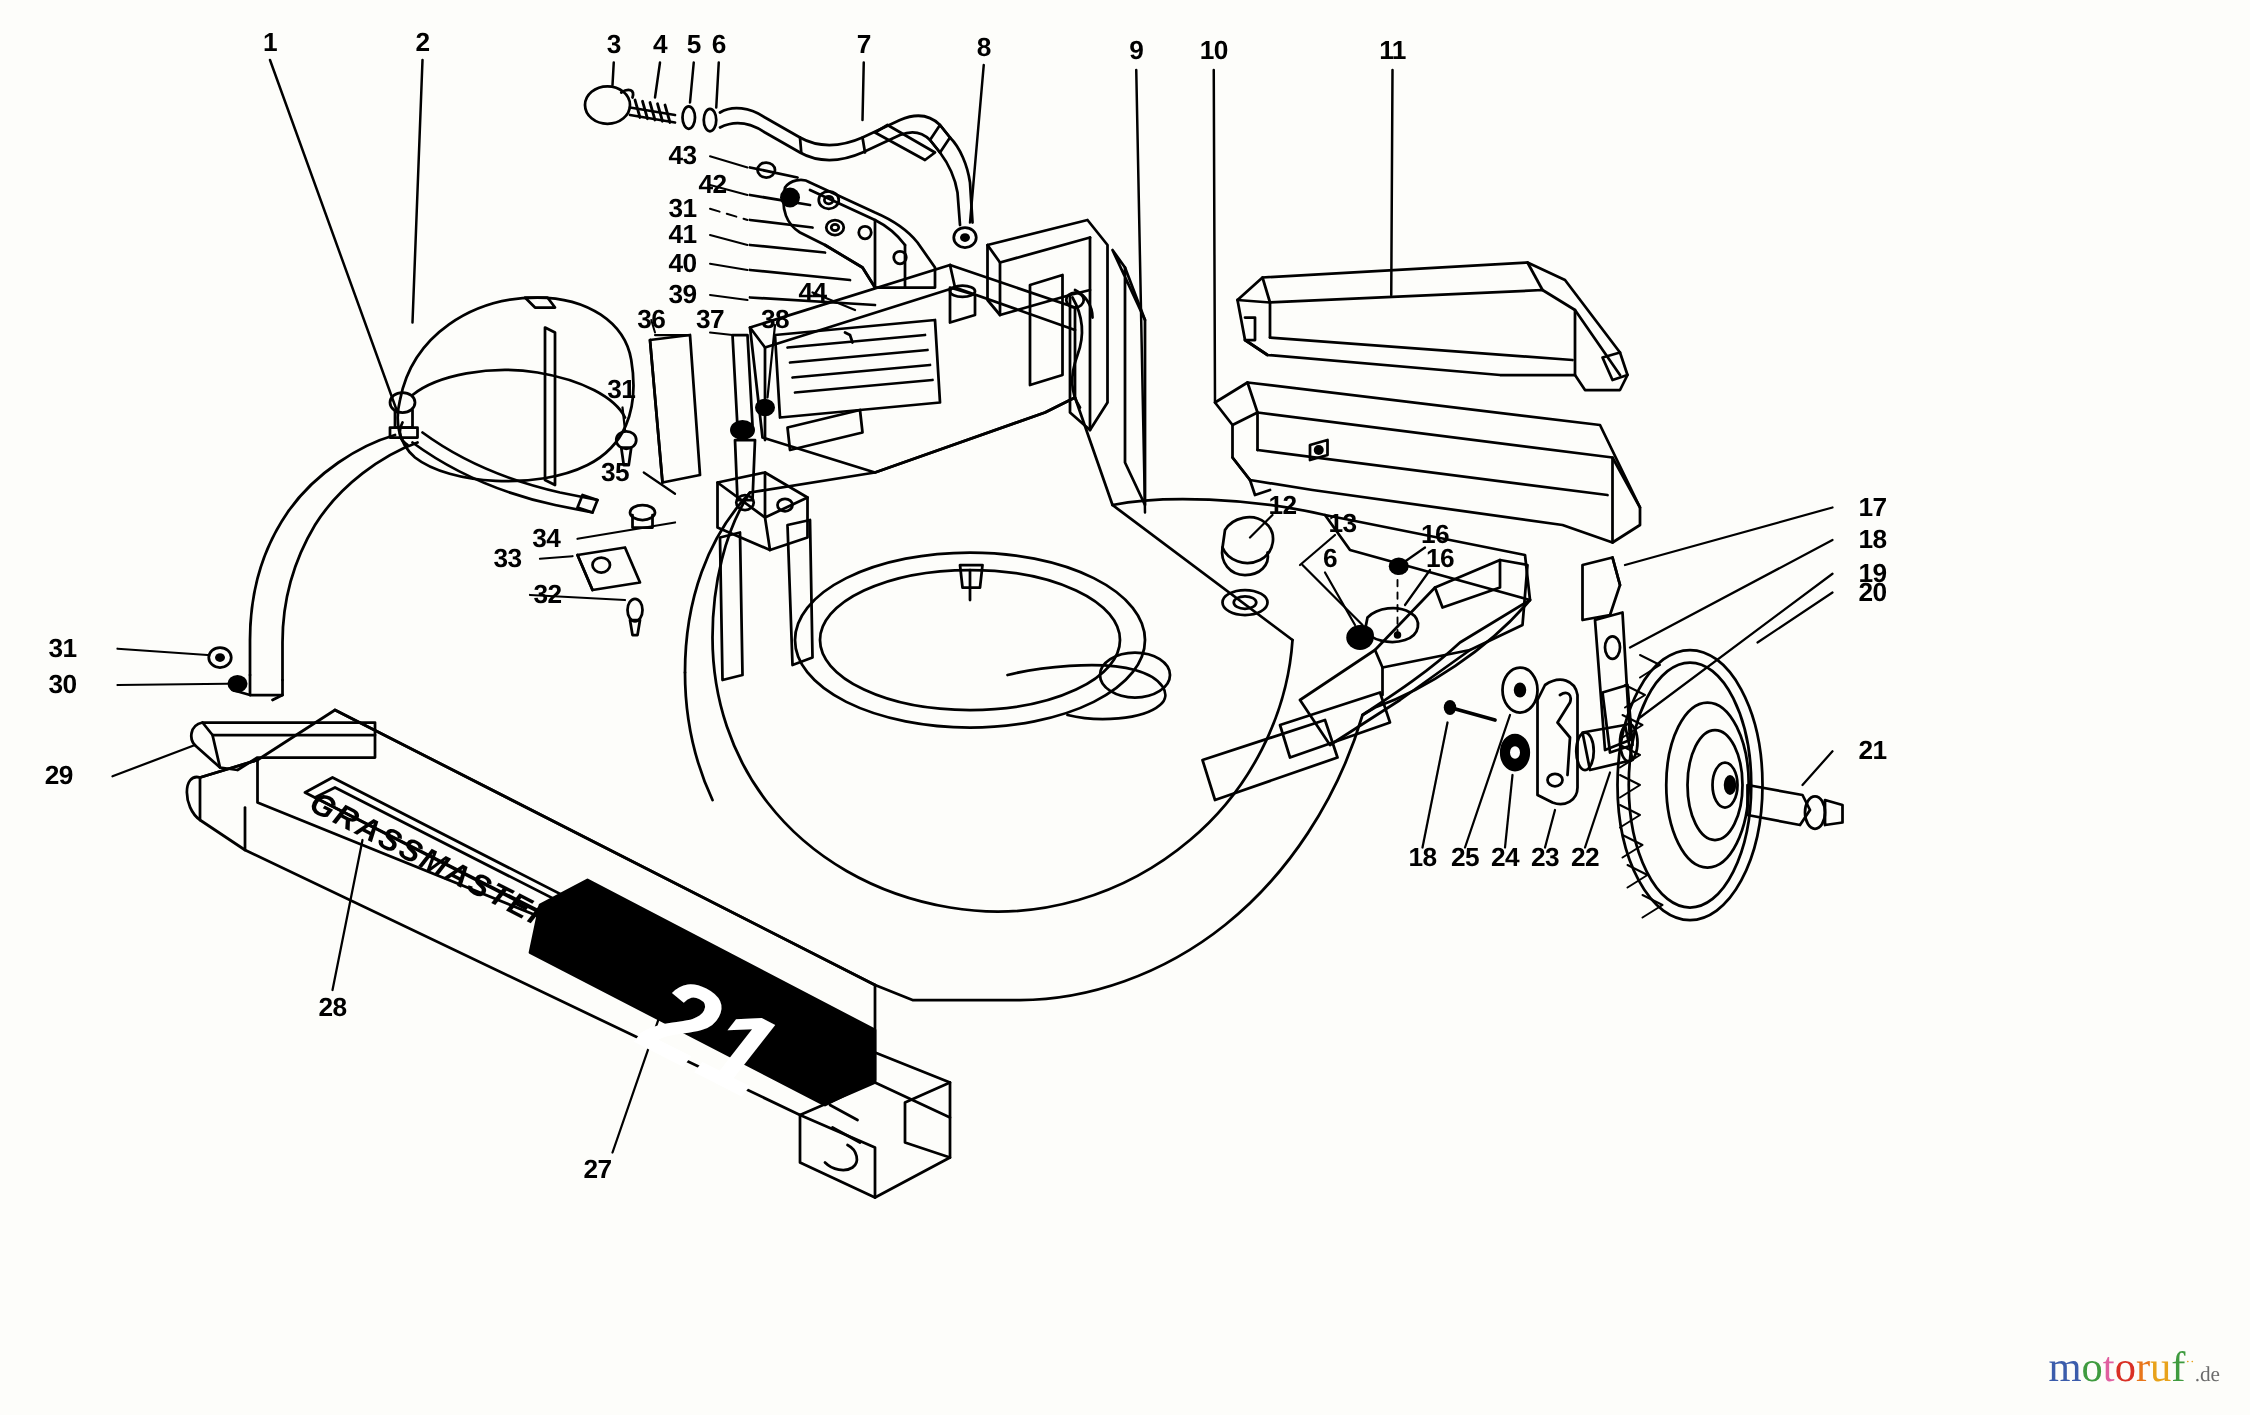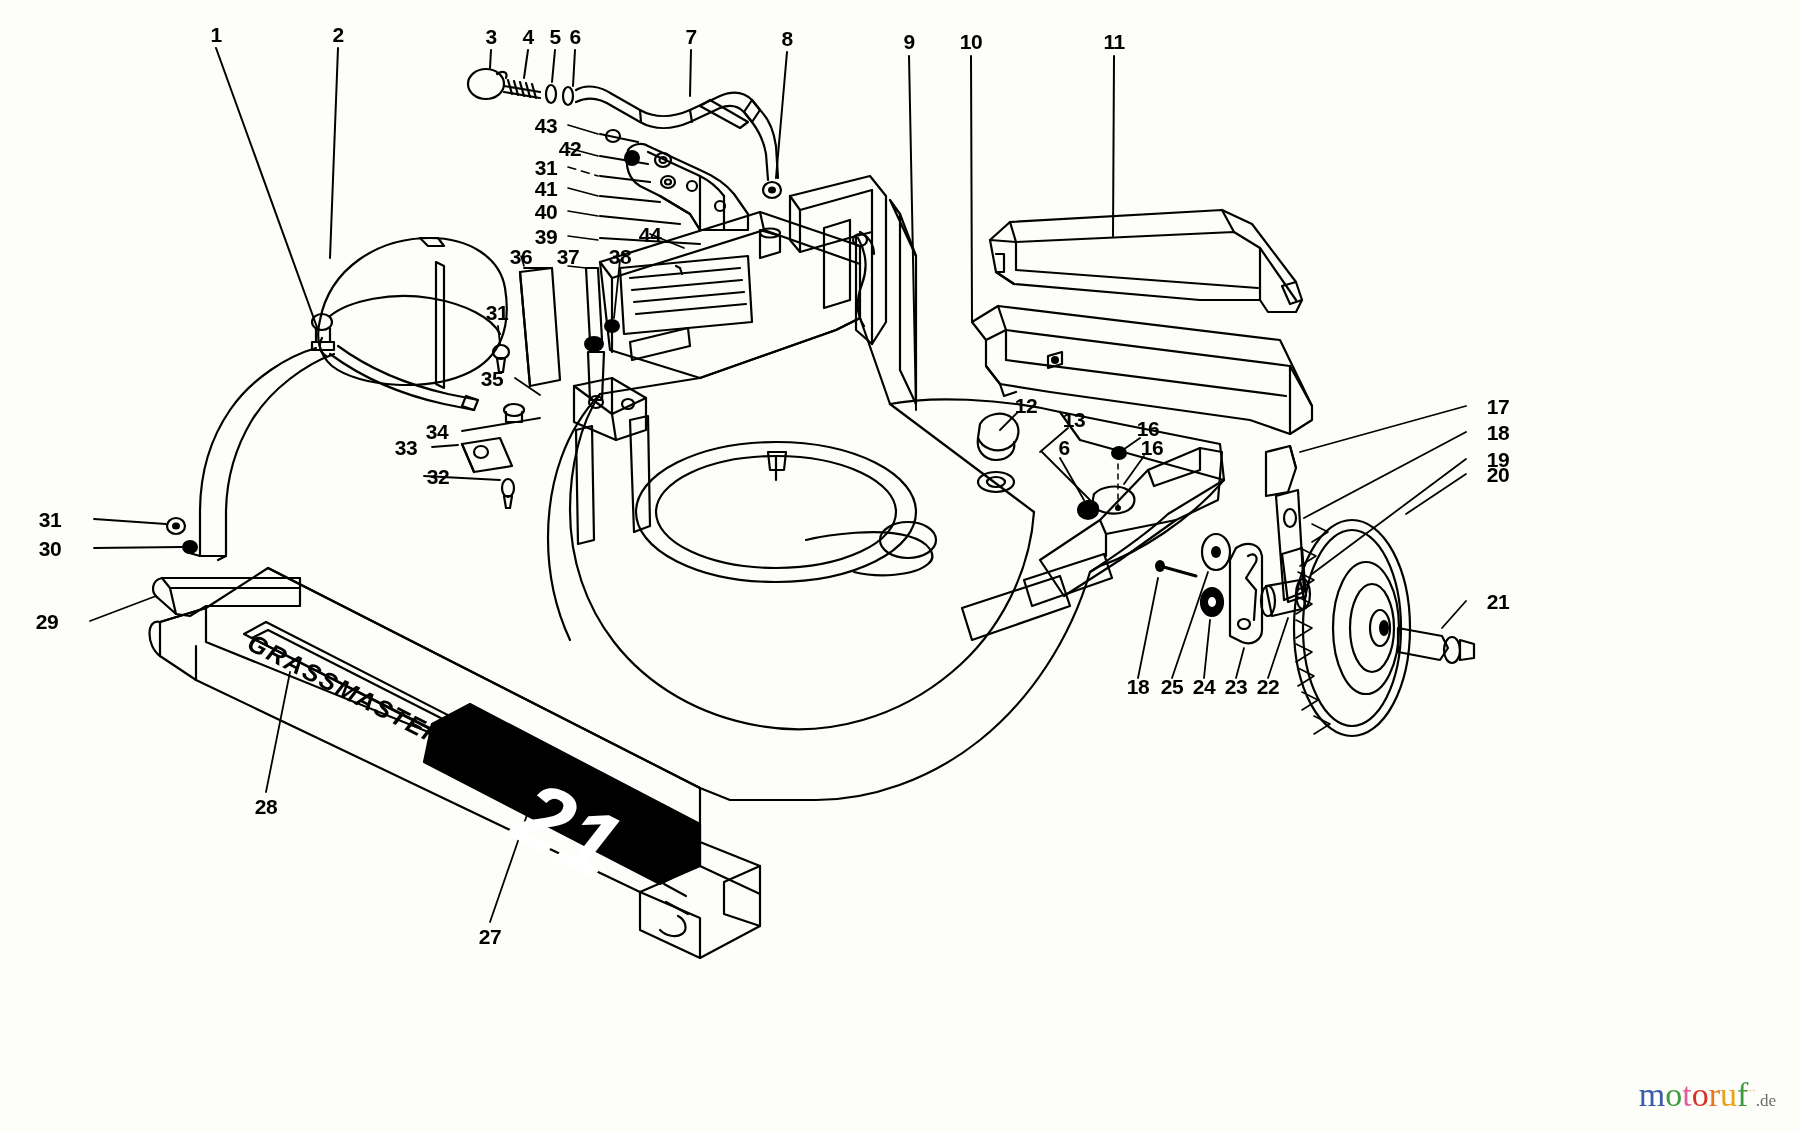--- a/index.html
+++ b/index.html
@@ -469,21 +469,21 @@
       <div class="callout" style="left: 650px; top: 234px;">44</div>
       <div class="callout" style="left: 497px; top: 312px;">31</div>
       <div class="callout" style="left: 492px; top: 378px;">35</div>
       <div class="callout" style="left: 437px; top: 431px;">34</div>
       <div class="callout" style="left: 406px; top: 447px;">33</div>
       <div class="callout" style="left: 402px; top: 476px; margin-left: 36px;">32</div>
       <div class="callout" style="left: 50px; top: 519px;">31</div>
       <div class="callout" style="left: 50px; top: 548px;">30</div>
       <div class="callout" style="left: 47px; top: 621px;">29</div>
       <div class="callout" style="left: 266px; top: 806px;">28</div>
-      <div class="callout" style="left: 490px; top: 936px;">27</div>
+      <div class="callout" style="left: 478px; top: 936px;">27</div>
       <div class="callout" style="left: 1026px; top: 405px;">12</div>
       <div class="callout" style="left: 1074px; top: 419px;">13</div>
       <div class="callout" style="left: 1064px; top: 447px;">6</div>
       <div class="callout" style="left: 1148px; top: 428px;">16</div>
       <div class="callout" style="left: 1152px; top: 447px;">16</div>
       <div class="callout" style="left: 1498px; top: 406px;">17</div>
       <div class="callout" style="left: 1498px; top: 432px;">18</div>
       <div class="callout" style="left: 1498px; top: 459px;">19</div>
       <div class="callout" style="left: 1498px; top: 474px;">20</div>
       <div class="callout" style="left: 1498px; top: 601px;">21</div>

